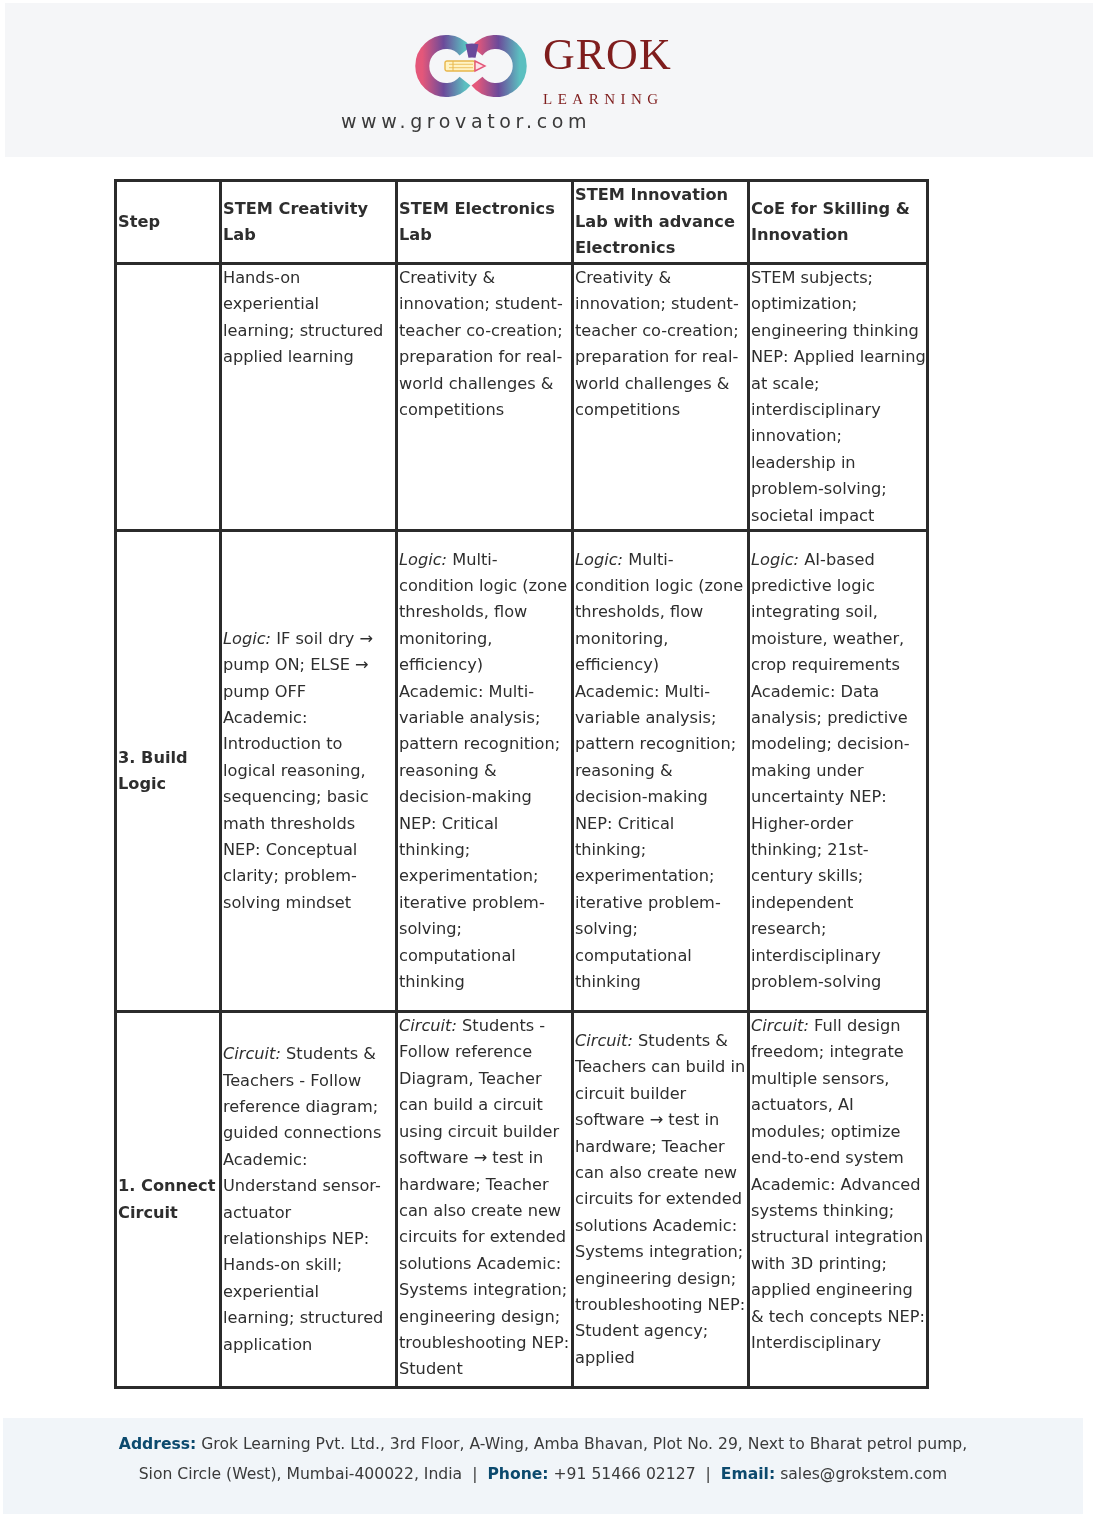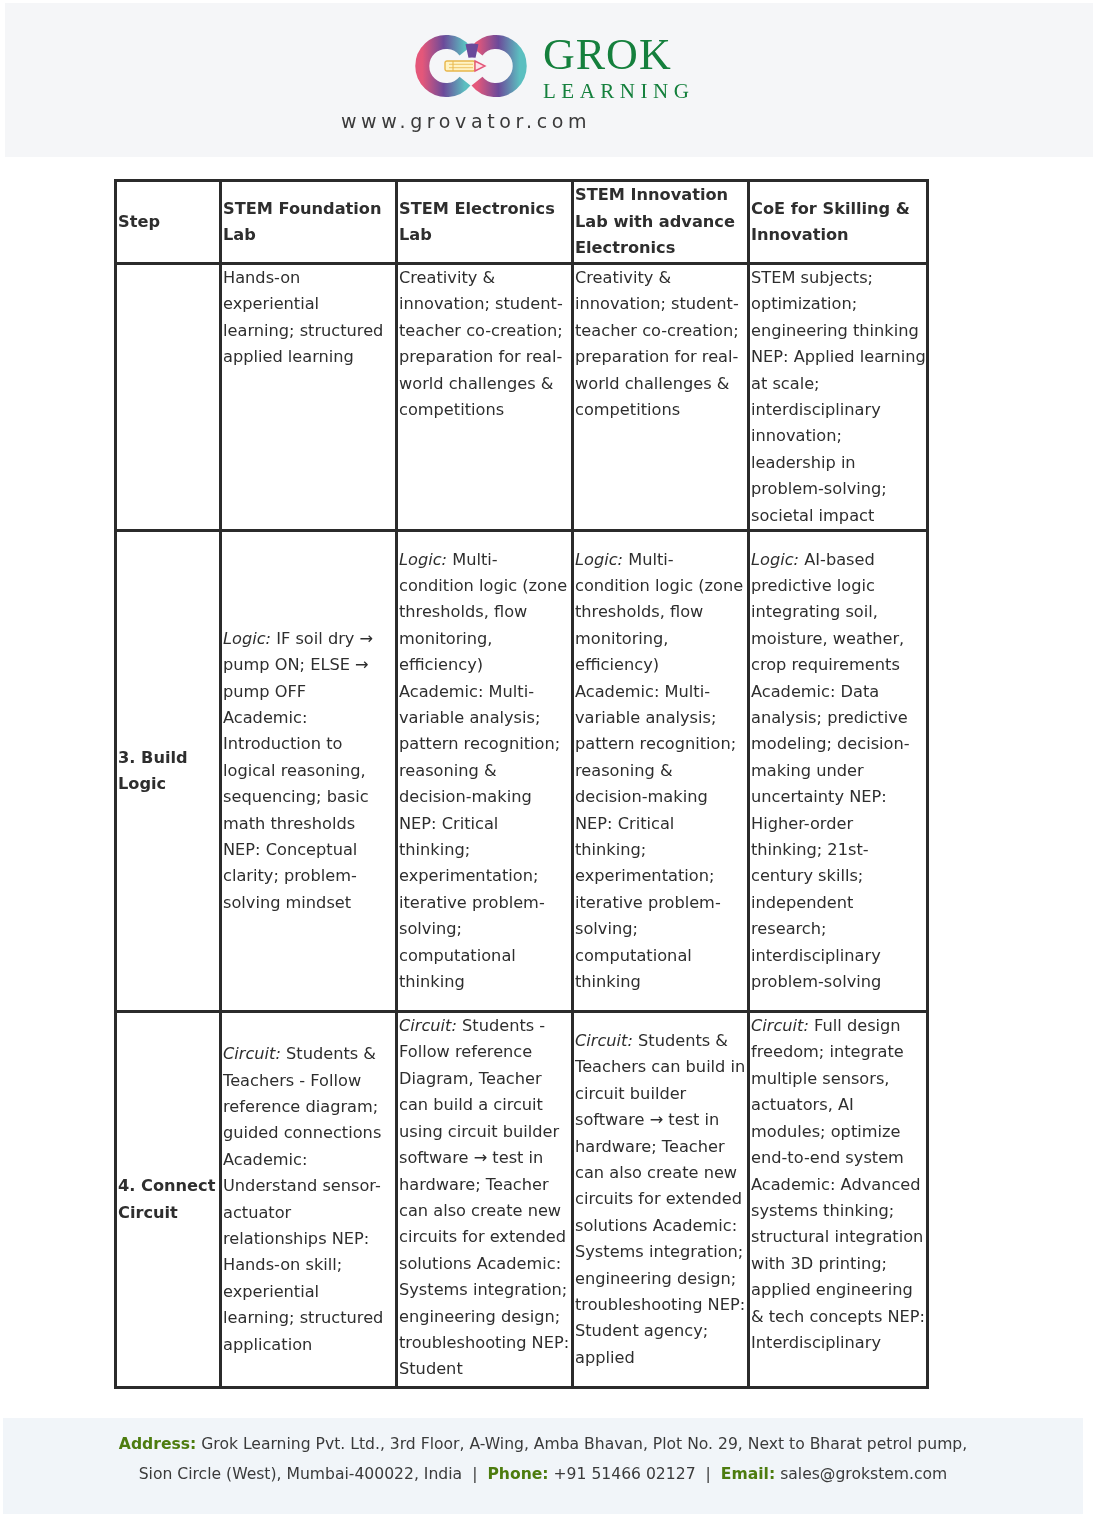--- a/index.html
+++ b/index.html
@@ -10,24 +10,24 @@
     position: absolute; left: 5px; top: 3px; width: 1088px; height: 154px;
     background: #f5f6f8;
   }
   .logo {
     position: absolute; left: 405px; top: 33px; width: 300px; height: 70px;
   }
   .logo-mark { position: absolute; left: 0; top: 0; width: 132px; height: 66px; }
   .logo-word {
     position: absolute; left: 138px; top: 0px;
     font-family: "Liberation Serif", "DejaVu Serif", serif;
-    color: #15803d; line-height: 1;
+    color: #7f1d1d; line-height: 1;
   }
   .logo-word .big { display: block; font-size: 44px; letter-spacing: 1px; }
-  .logo-word .small { display: block; font-size: 21px; letter-spacing: 5.5px; margin-top: 4px; }
+  .logo-word .small { display: block; font-size: 15px; letter-spacing: 5.5px; margin-top: 15px; }
   .site-url {
     position: absolute; left: 0; width: 918px; top: 110px; text-align: center;
     font-family: "DejaVu Sans", sans-serif; font-size: 19px; letter-spacing: 4.6px; color: #3a3a3a;
     padding-left: 14px;
   }
 
   table.matrix {
     position: absolute; left: 114px; top: 179px; width: 812px;
     border-collapse: collapse; table-layout: fixed;
     font-family: "DejaVu Sans", sans-serif; font-size: 16.2px; line-height: 26.4px; color: #2e2e2e;
@@ -43,21 +43,21 @@
   .cell-text { white-space: pre-line; display: block; }
 
   .footer-band {
     position: absolute; left: 3px; top: 1418px; width: 1080px; height: 96px;
     background: #f1f5f9;
   }
   .footer-line {
     position: absolute; left: 3px; width: 1080px; text-align: center;
     font-family: "DejaVu Sans", sans-serif; font-size: 15.6px; color: #3a3a3a; white-space: nowrap;
   }
-  .footer-line b { color: #4d7c0f; font-weight: bold; }
+  .footer-line b { color: #0c4a6e; font-weight: bold; }
   .footer-line.l1 { top: 1435px; }
   .footer-line.l2 { top: 1465px; }
   .sep { padding: 0 10px; }
 </style>
 </head>
 <body>
 
 <div class="header-band"></div>
 <div class="logo">
   <svg class="logo-mark" viewBox="0 0 132 66">
@@ -90,21 +90,21 @@
   <colgroup>
     <col style="width:105px">
       <col style="width:176px">
       <col style="width:176px">
       <col style="width:176px">
       <col style="width:179px">
   </colgroup>
   <thead>
     <tr style="height:83px">
       <th>Step</th>
-      <th>STEM Foundation Lab</th>
+      <th>STEM Creativity Lab</th>
       <th>STEM Electronics Lab</th>
       <th>STEM Innovation Lab with advance Electronics</th>
       <th>CoE for Skilling &amp; Innovation</th>
     </tr>
   </thead>
   <tbody>
     <tr style="height:267px">
       <td class="step"></td>
       <td class="top">
           <span class="cell-text">Hands-on experiential learning; structured applied learning</span>
@@ -120,21 +120,21 @@
         </td>
     </tr>
     <tr style="height:481px">
       <td class="step">3. Build Logic</td>
       <td><span class="lbl">Logic:</span><span> IF soil dry → pump ON; ELSE → pump OFF Academic: Introduction to logical reasoning, sequencing; basic math thresholds NEP: Conceptual clarity; problem-solving mindset</span></td>
       <td><span class="lbl">Logic:</span><span> Multi-condition logic (zone thresholds, flow monitoring, efficiency) Academic: Multi-variable analysis; pattern recognition; reasoning &amp; decision-making NEP: Critical thinking; experimentation; iterative problem-solving; computational thinking</span></td>
       <td><span class="lbl">Logic:</span><span> Multi-condition logic (zone thresholds, flow monitoring, efficiency) Academic: Multi-variable analysis; pattern recognition; reasoning &amp; decision-making NEP: Critical thinking; experimentation; iterative problem-solving; computational thinking</span></td>
       <td><span class="lbl">Logic:</span><span> AI-based predictive logic integrating soil, moisture, weather, crop requirements Academic: Data analysis; predictive modeling; decision-making under uncertainty NEP: Higher-order thinking; 21st-century skills; independent research; interdisciplinary problem-solving</span></td>
     </tr>
     <tr style="height:376px">
-      <td class="step">4. Connect Circuit</td>
+      <td class="step">1. Connect Circuit</td>
       <td><span class="lbl">Circuit:</span><span> Students &amp; Teachers - Follow reference diagram; guided connections Academic: Understand sensor-actuator relationships NEP: Hands-on skill; experiential learning; structured application</span></td>
       <td class="top"><span class="lbl">Circuit:</span><span> Students - Follow reference Diagram, Teacher can build a circuit using circuit builder software → test in hardware; Teacher can also create new circuits for extended solutions Academic: Systems integration; engineering design; troubleshooting NEP: Student</span></td>
       <td><span class="lbl">Circuit:</span><span> Students &amp; Teachers can build in circuit builder software → test in hardware; Teacher can also create new circuits for extended solutions Academic: Systems integration; engineering design; troubleshooting NEP: Student agency; applied</span></td>
       <td class="top"><span class="lbl">Circuit:</span><span> Full design freedom; integrate multiple sensors, actuators, AI modules; optimize end-to-end system Academic: Advanced systems thinking; structural integration with 3D printing; applied engineering &amp; tech concepts NEP: Interdisciplinary</span></td>
     </tr>
   </tbody>
 </table>
 
 <div class="footer-band"></div>
 <div class="footer-line l1">

